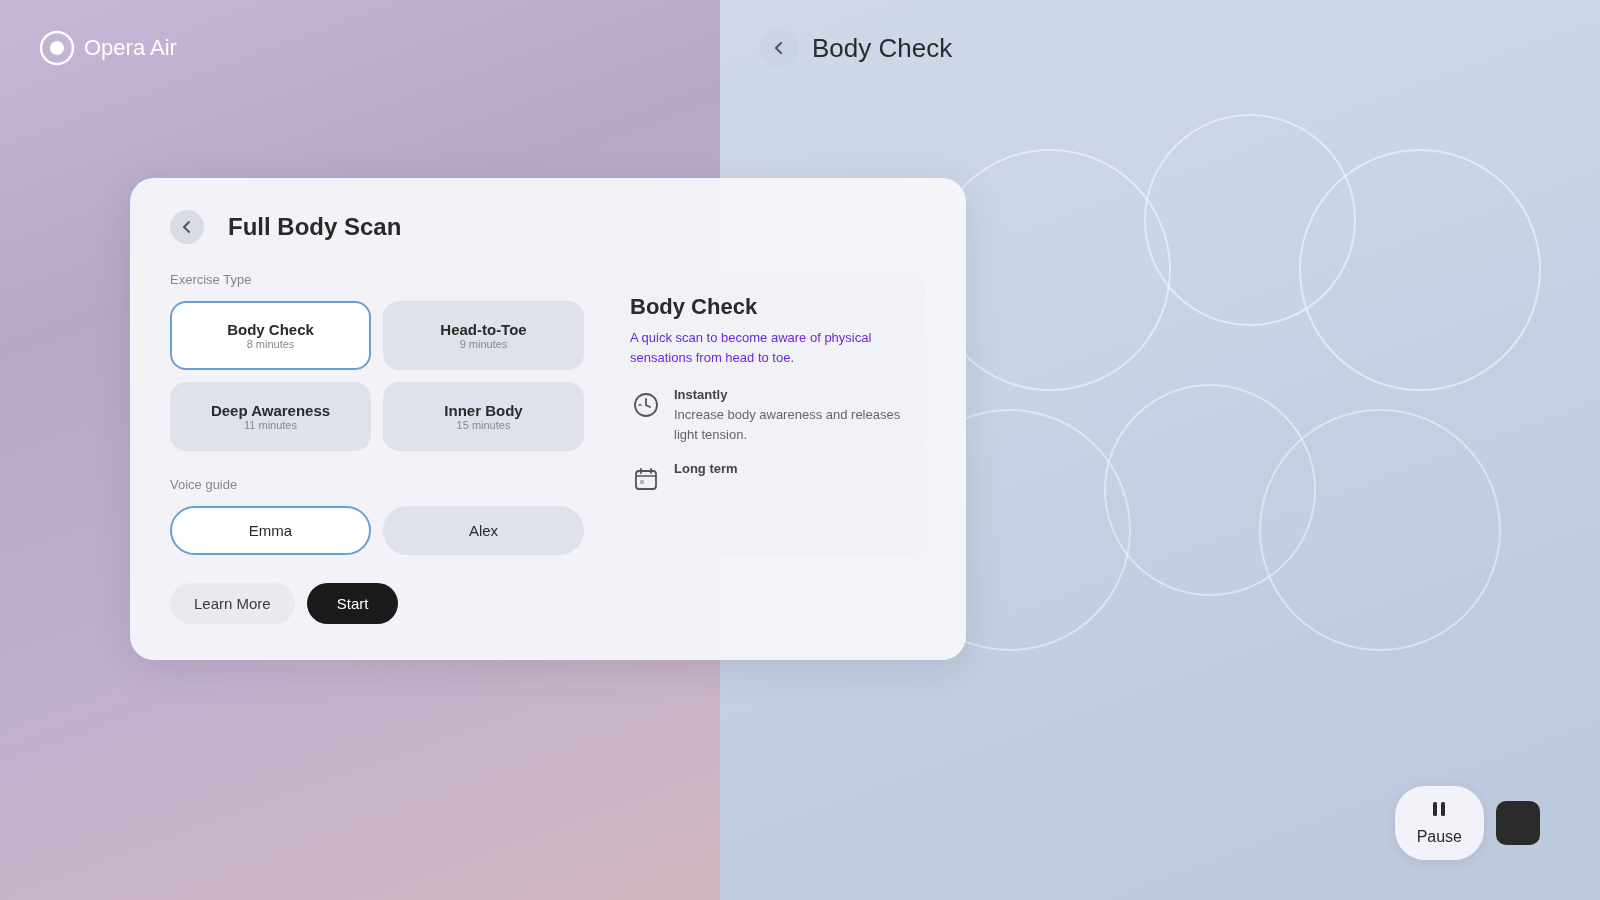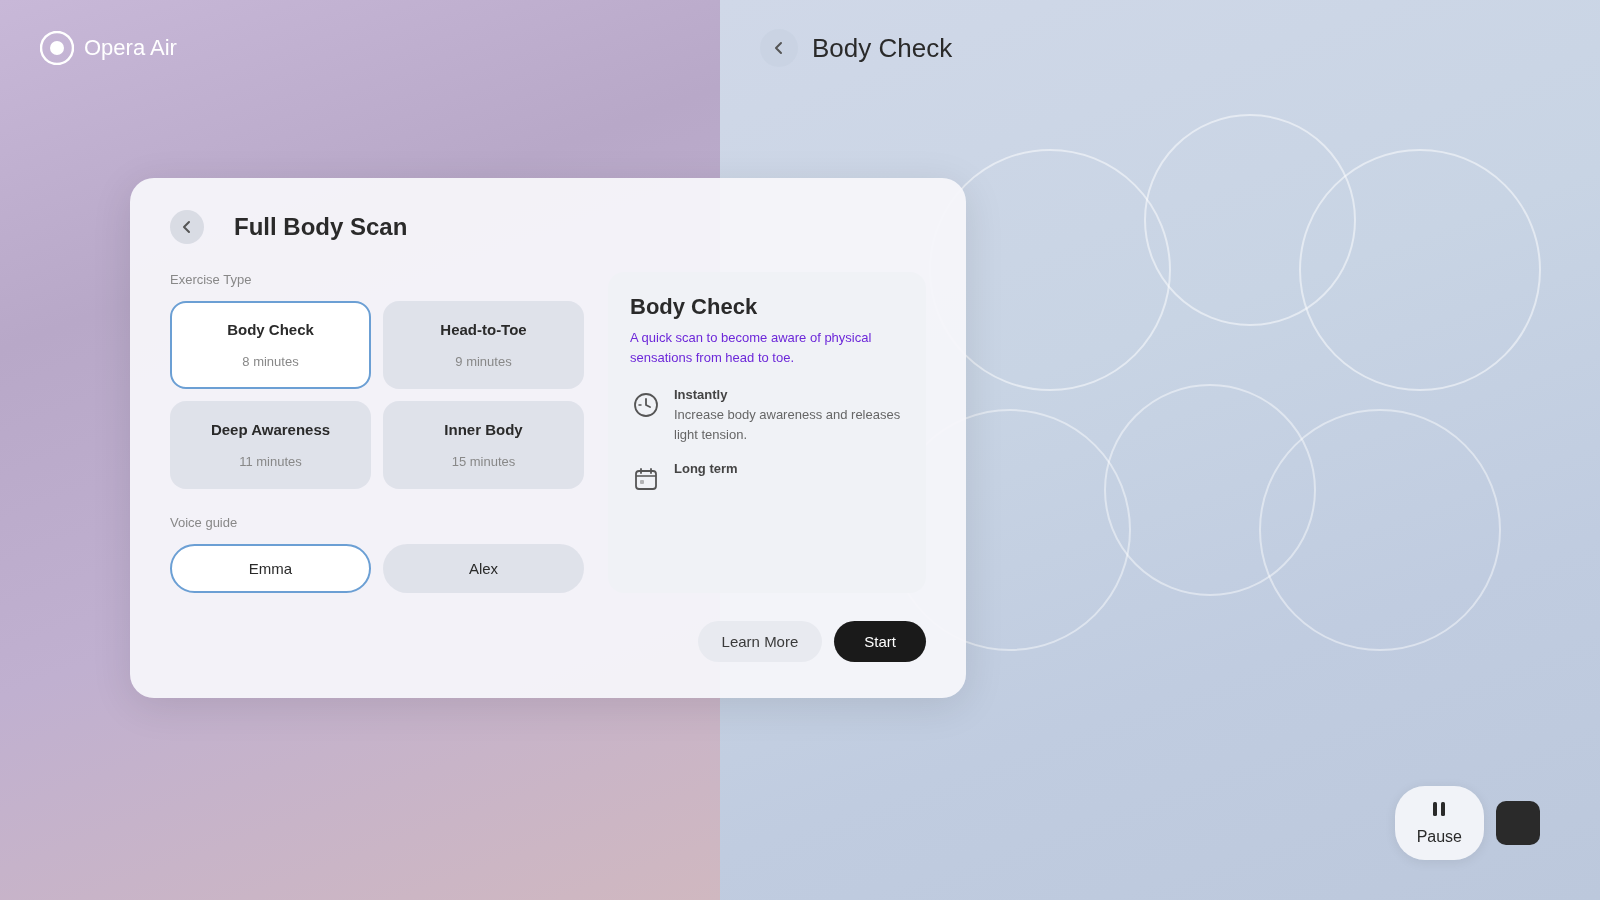--- a/index.html
+++ b/index.html
@@ -96,21 +96,21 @@
       background: rgba(245,246,250,0.95);
       border-radius: 24px;
       padding: 32px 40px 36px;
       z-index: 20;
       box-shadow: 0 8px 40px rgba(0,0,0,0.10);
     }
 
     .card-header {
       display: flex;
       align-items: center;
-      gap: 30px;
+      gap: 24px;
       margin-bottom: 28px;
     }
     .back-btn-card {
       width: 34px; height: 34px;
       border-radius: 50%;
       background: rgba(200,205,215,0.6);
       border: none;
       cursor: pointer;
       display: flex; align-items: center; justify-content: center;
       color: #555;
@@ -158,24 +158,24 @@
       background: white;
       border-color: #6b9fd4;
     }
     .exercise-btn .ex-name {
       font-size: 15px;
       font-weight: 600;
       color: #2a2a2a;
       display: block;
     }
     .exercise-btn .ex-duration {
-      font-size: 13px;
+      font-size: 11px;
       color: #888;
       display: block;
-      margin-top: 16px;
+      margin-top: 0;
     }
 
     .voice-grid {
       display: grid;
       grid-template-columns: 1fr 1fr;
       gap: 12px;
     }
 
     .voice-btn {
       background: rgba(210,215,225,0.6);
@@ -239,21 +239,20 @@
     }
     .benefit-desc {
       font-size: 13px;
       color: #666;
       line-height: 1.45;
     }
 
     
     .action-row {
       display: flex;
-      justify-content: flex-end;
       gap: 12px;
       margin-top: 28px;
     }
 
     .btn-learn-more {
       background: #e8eaf0;
       border: none;
       border-radius: 30px;
       padding: 12px 24px;
       font-size: 15px;

